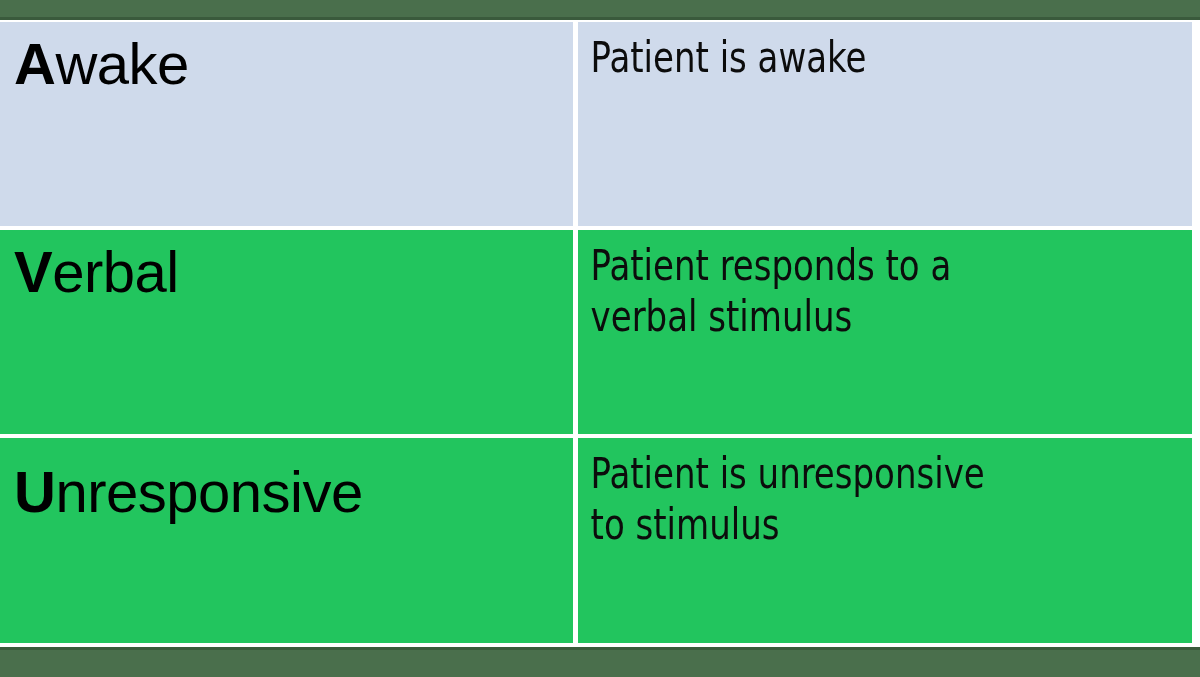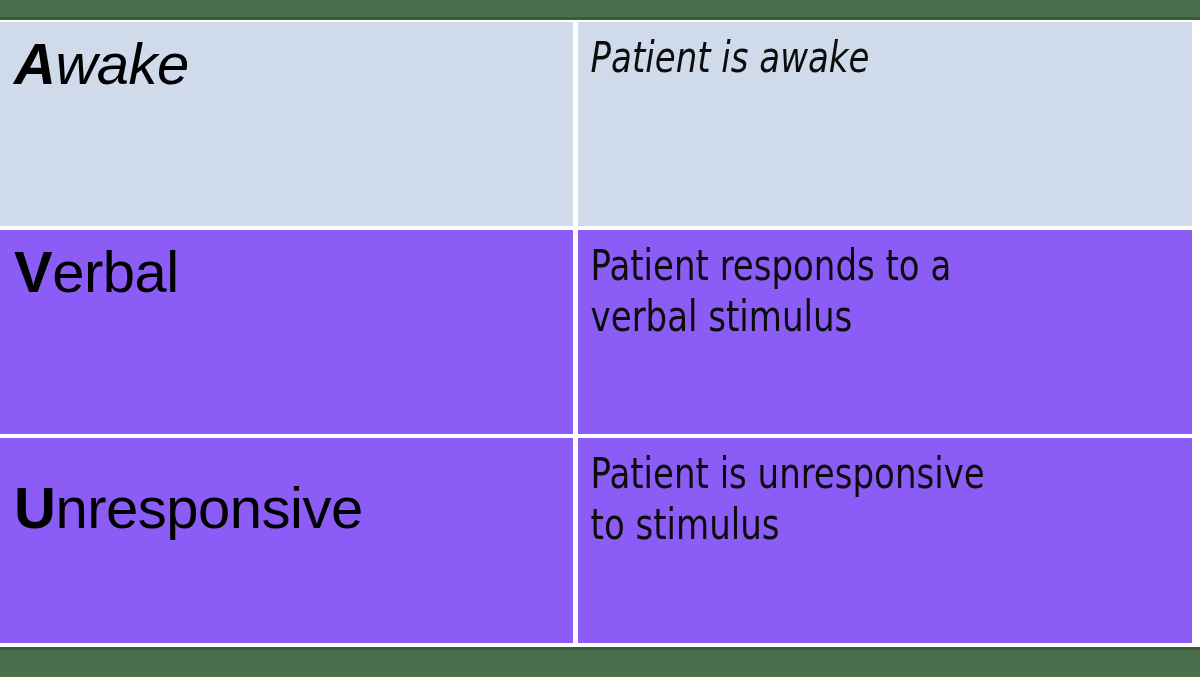--- a/index.html
+++ b/index.html
@@ -84,43 +84,43 @@
     color: #000000;
     font-weight: 400;
     letter-spacing: -0.5px;
     white-space: nowrap;
   }
   .term .initial {
     font-weight: 700;
   }
   
   .term.term-centered {
-    padding-top: 36px;
+    padding-top: 20px;
   }
 
   
   .desc {
     display: block;
     padding: 10px 10px 0 14px;
     font-size: 42px;
     line-height: 1.22;
     color: #0c0c0c;
     font-weight: 400;
     font-family: "DejaVu Sans Condensed", "Liberation Sans Narrow",
                  "Liberation Sans", sans-serif;
     font-stretch: condensed;
     transform: scaleX(0.9);
     transform-origin: left top;
   }
   .desc .line { display: block; }
 </style>
 <style>.band{background:#4a6f4c;}
 .band-rule{background:#3a5a3c;}
-.row-dark td.cell{background:#cfdaeb;font-style:italic;}
-.row-light td.cell{background:#8b5cf6;}
+.row-dark td.cell{background:#cfdaeb;}
+.row-light td.cell{background:#22c55e;}
 td.gutter{background:#ffffff;}
 .avpu-table tr td.cell{border-bottom-color:#ffffff;}
 .term{color:#000000;}
 #page{background:#ffffff;}</style></head>
 <body>
 
 <div id="page">
 
   <div class="band band-top"></div>
   <div class="band-rule rule-top"></div>

